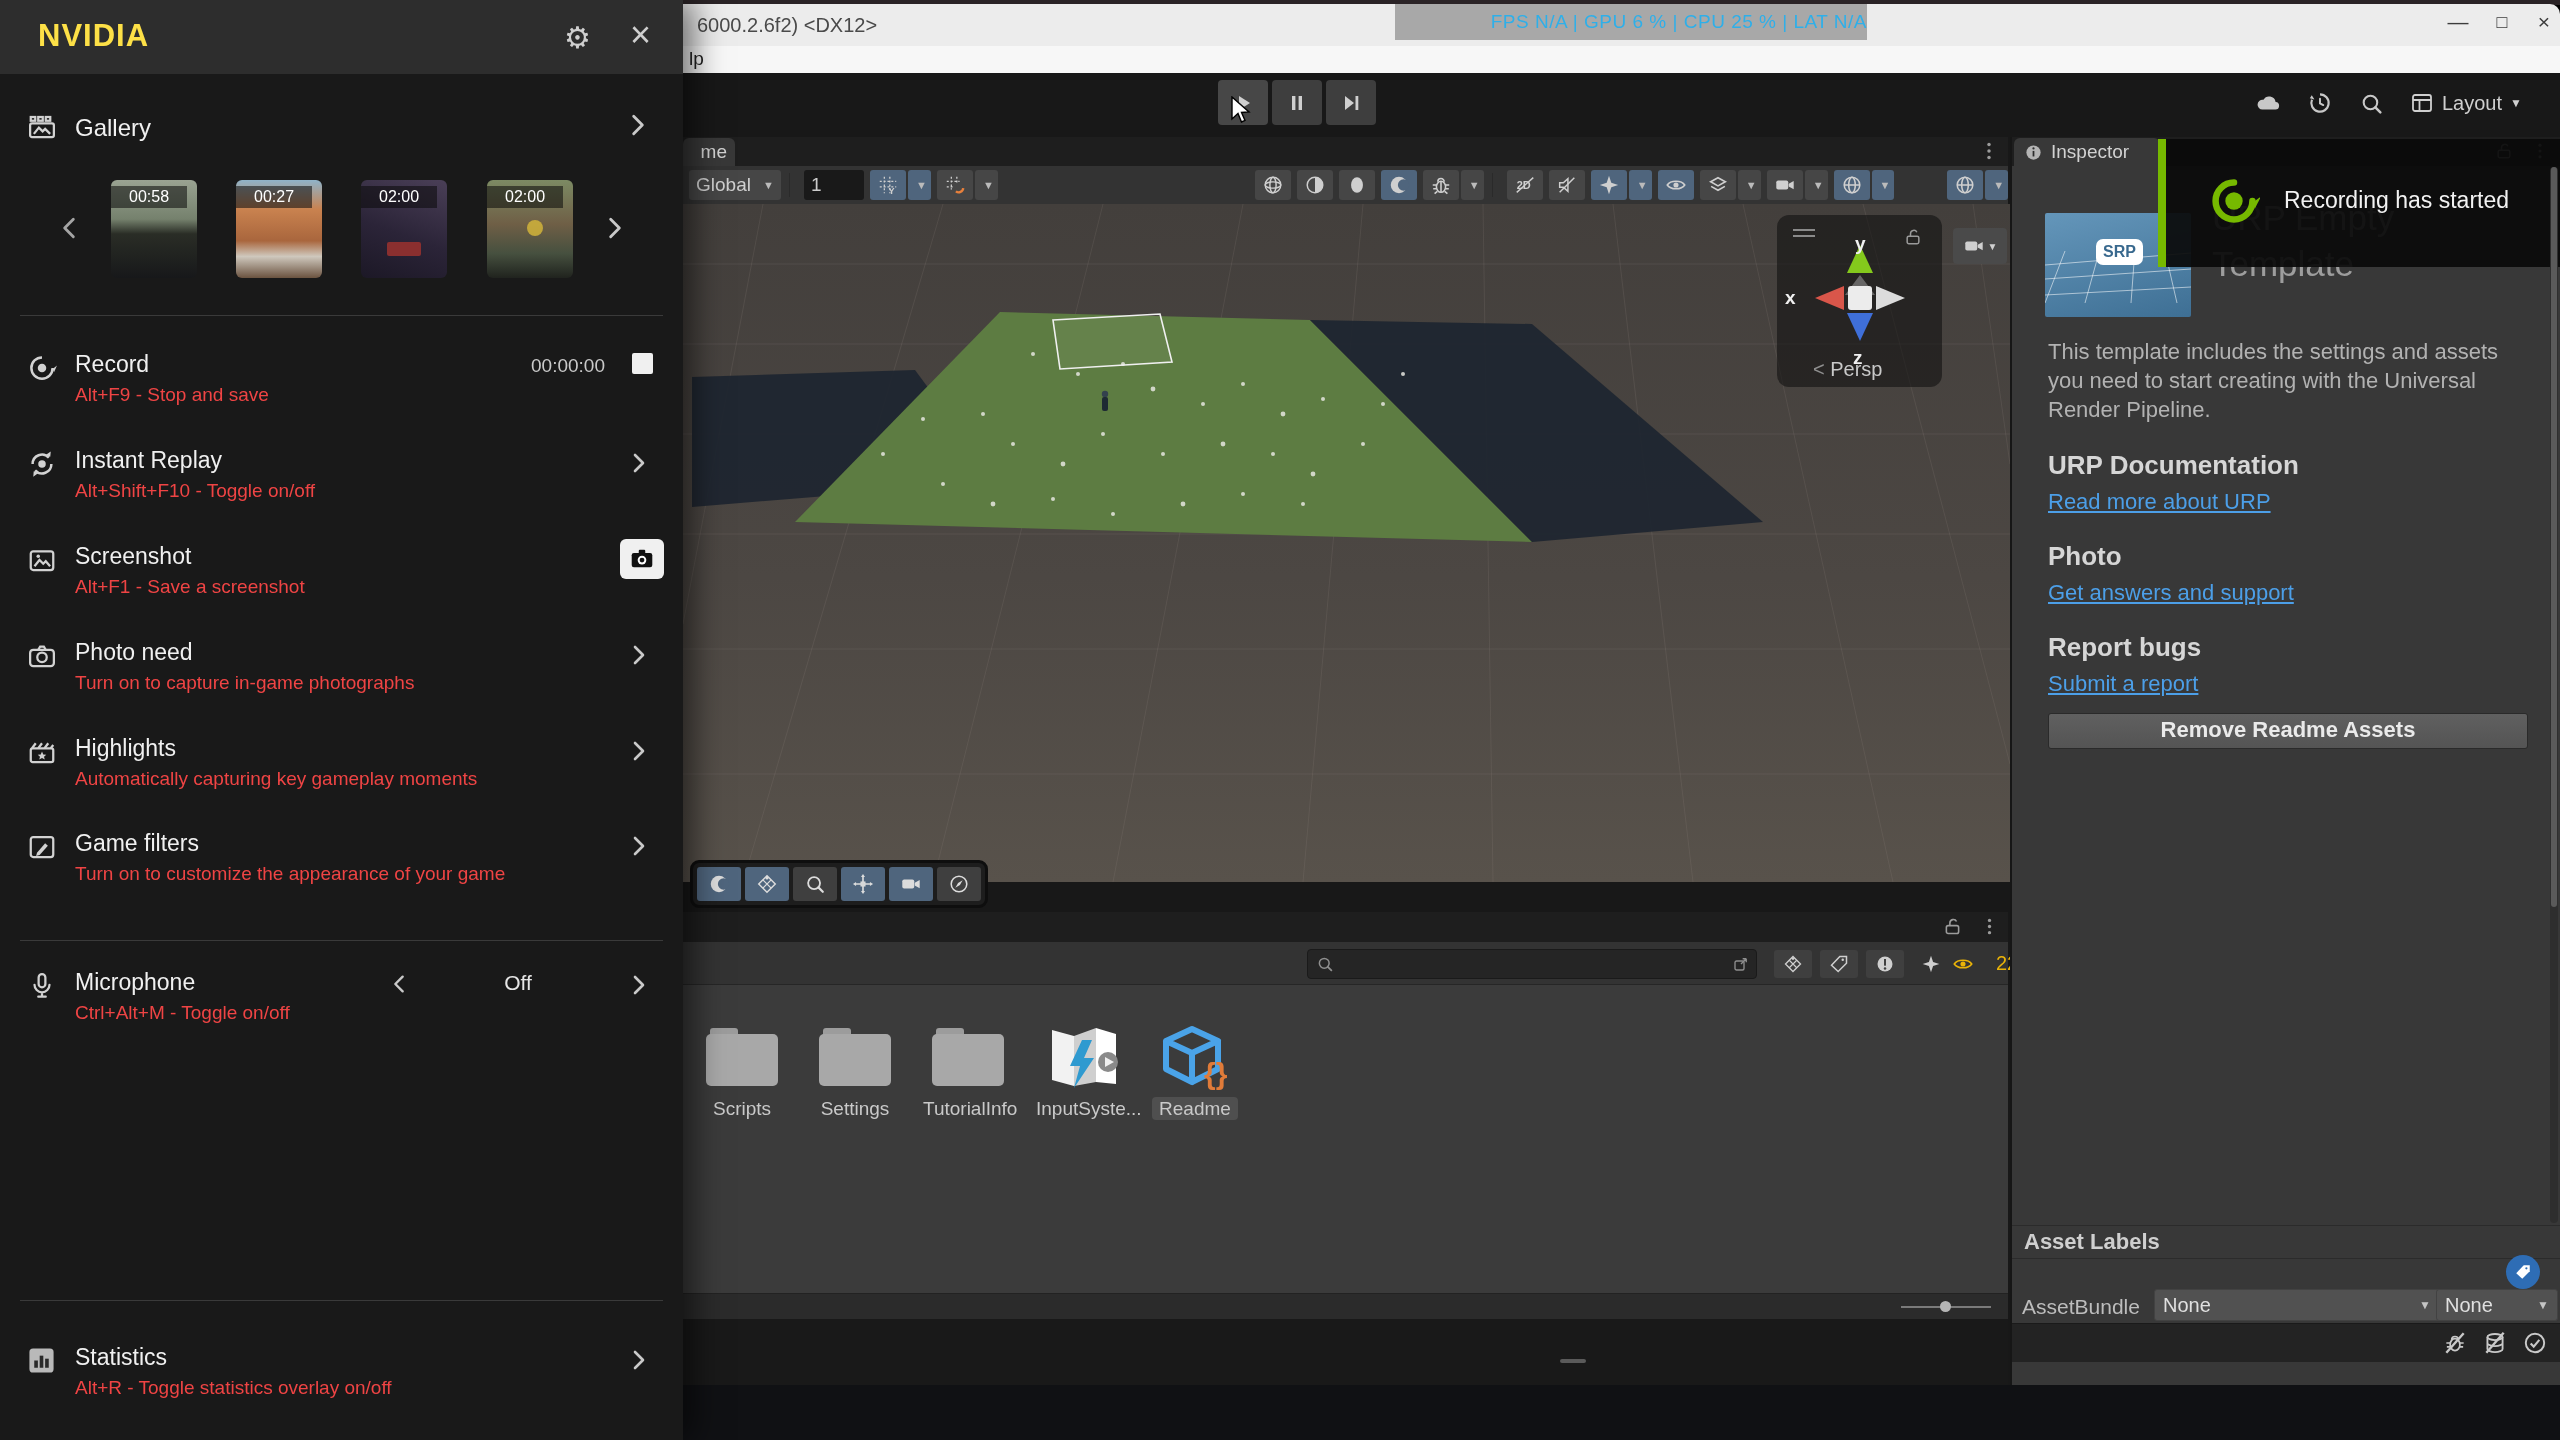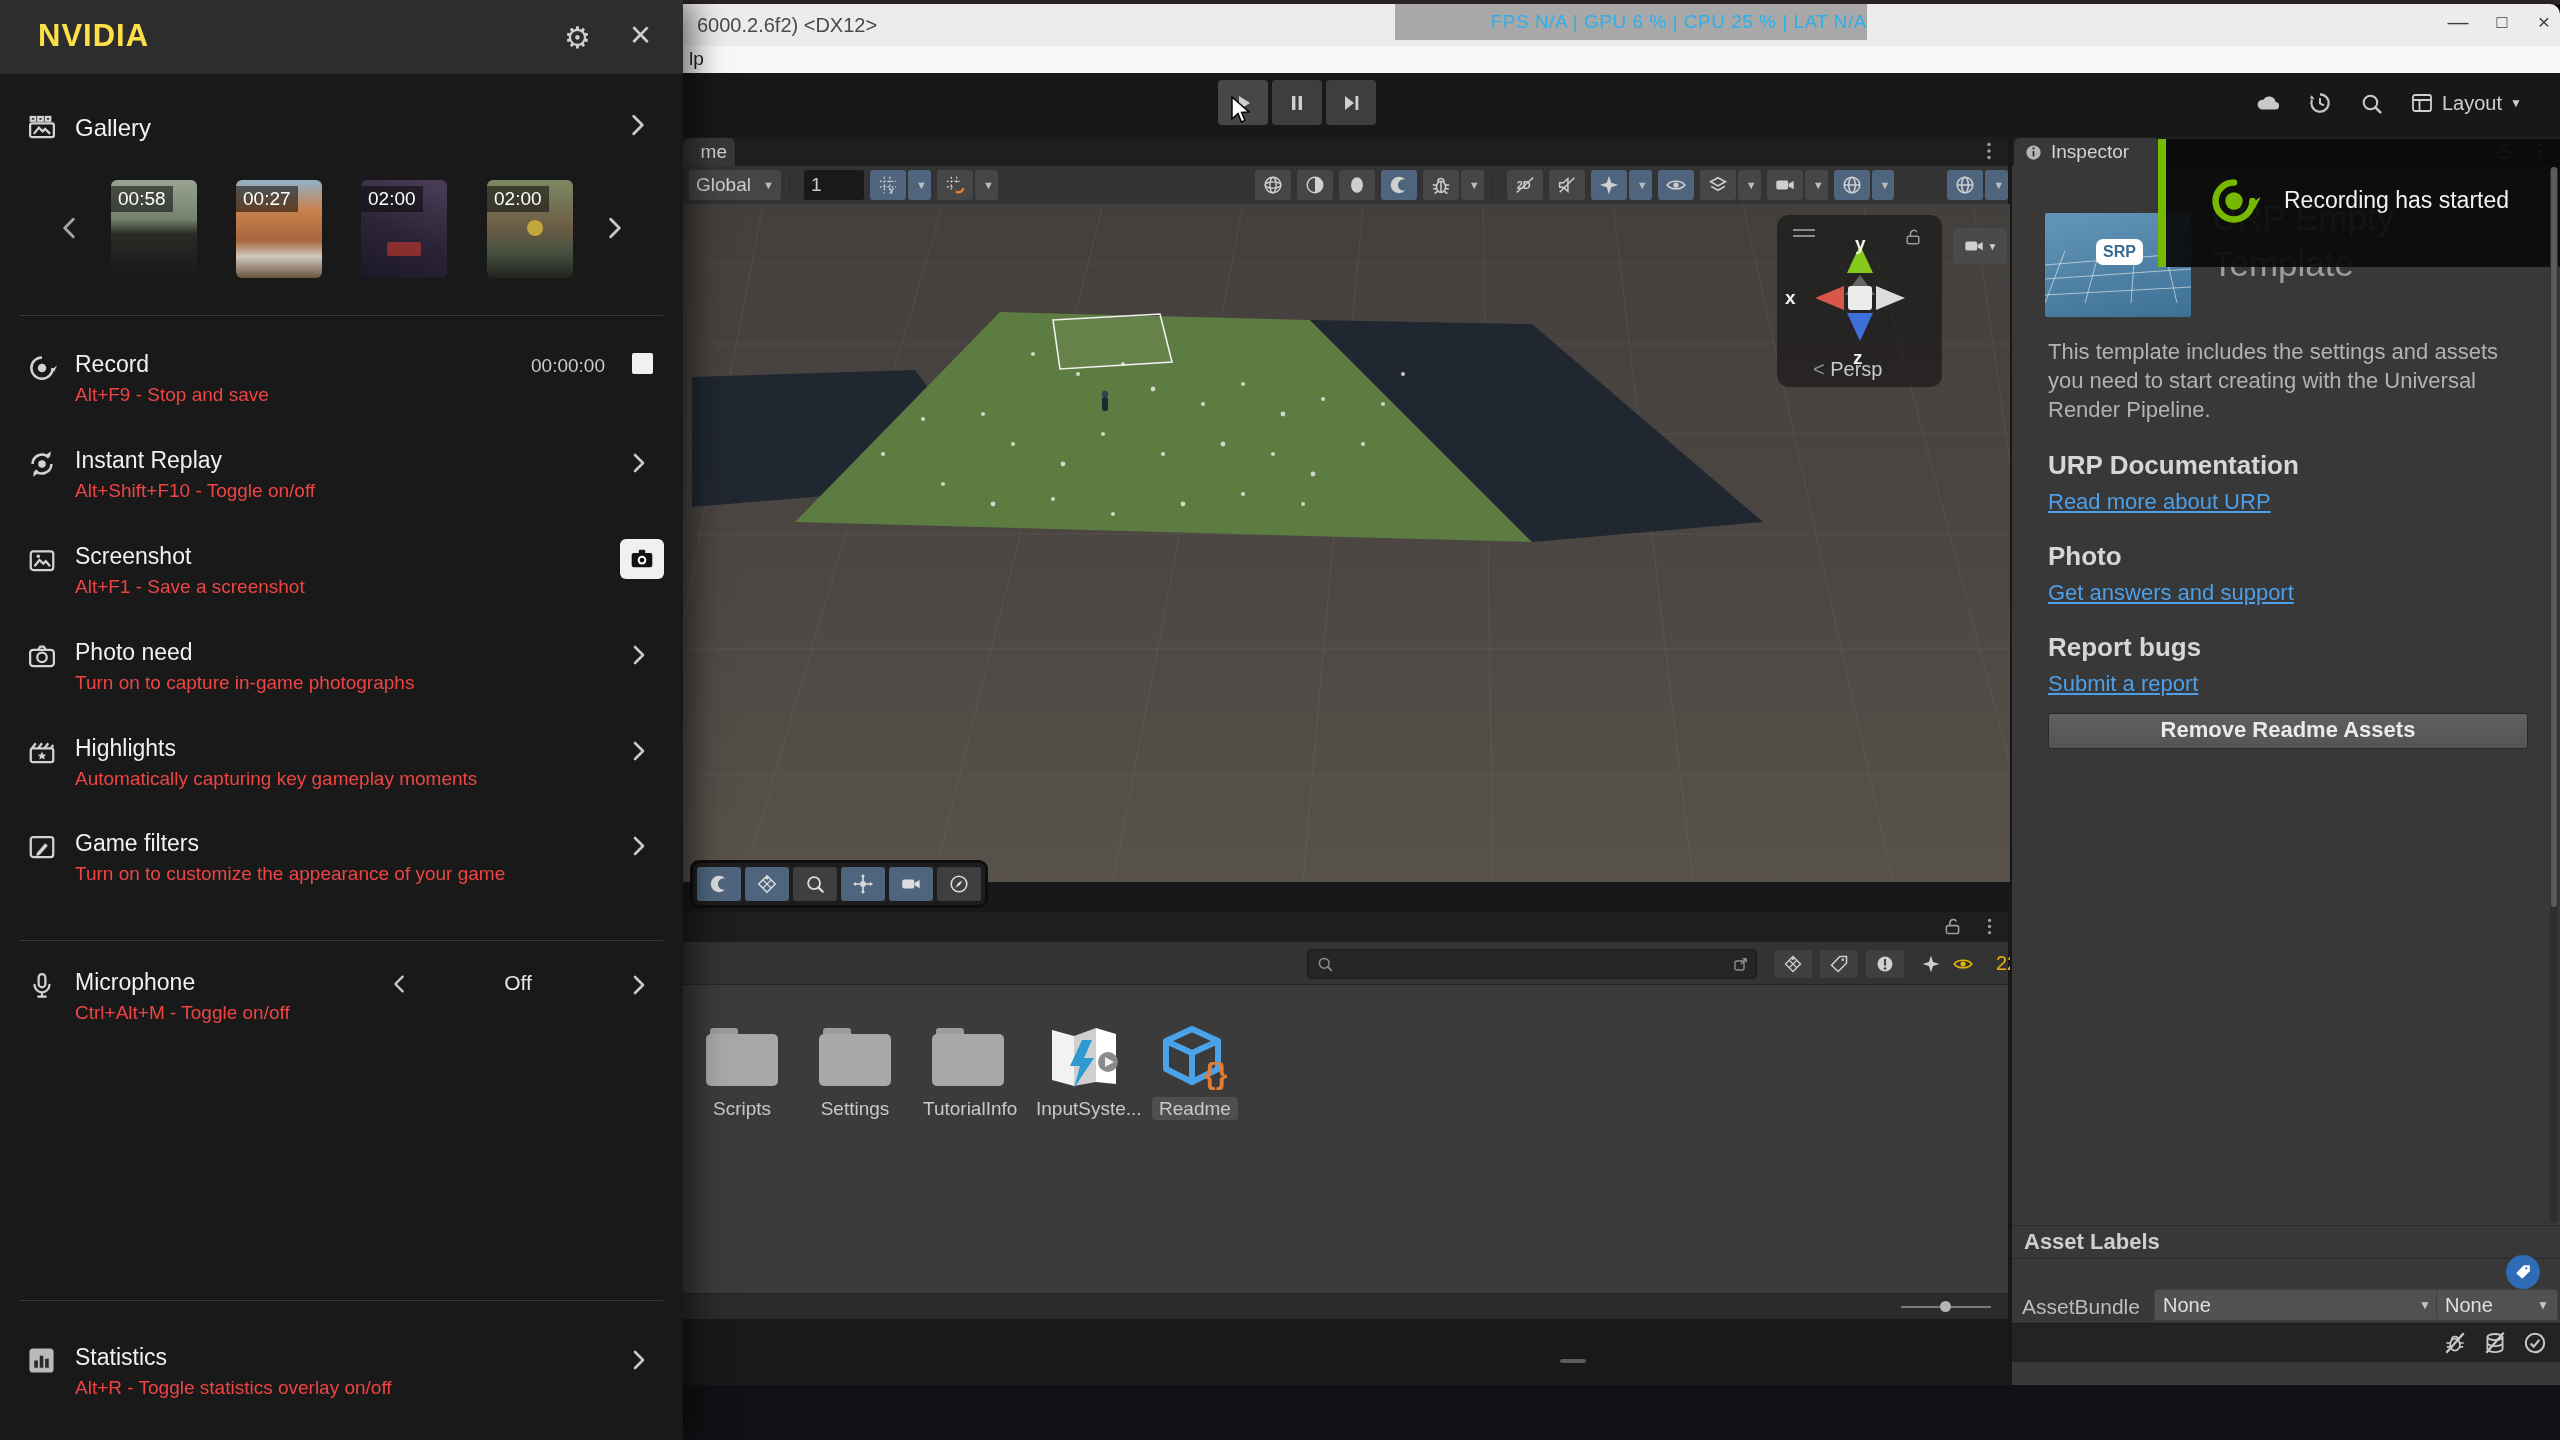--- a/index.html
+++ b/index.html
@@ -78,21 +78,21 @@
   #nvpanel{left:0;top:0;width:683px;height:1440px;background:#191919;box-shadow:10px 0 30px rgba(0,0,0,.55)}
   #nvheader{left:0;top:0;width:683px;height:74px;background:#2d2d2d}
   #nvheader .brand{left:38px;top:18px;color:#fde047;font-size:31px;font-weight:bold;letter-spacing:1px}
   .nrow{left:0;width:683px;height:62px}
   .nicon{left:27px;top:2px;color:#d2d2d2}
   .nlab{position:absolute;left:75px;top:0;color:#f0f0f0;font-size:23px}
   .nsub{position:absolute;left:75px;top:33px;color:#ef4444;font-size:19px}
   .nchev{position:absolute;right:32px;top:4px;color:#c9c9c9}
   .ndiv{left:20px;width:643px;height:1px;background:#3a3a3a}
   .thumb{top:180px;width:86px;height:98px;border-radius:6px;overflow:hidden}
-  .thumb .dur{position:absolute;left:0;top:6px;background:rgba(10,10,10,.55);color:#fff;font-size:19px;padding:2px 7px}
+  .thumb .dur{position:absolute;left:0;top:6px;background:rgba(10,10,10,.55);color:#fff;font-size:16px;padding:2px 18px}
   .th1{background:linear-gradient(180deg,#9aa392 0%,#75816d 40%,#2a2d26 55%,#17181a 100%)}
   .th2{background:linear-gradient(180deg,#8fb3c9 0%,#c9824f 30%,#a9663d 62%,#cfc8bd 78%,#6b5340 100%)}
   .th3{background:linear-gradient(200deg,#4a3f57 0%,#2b2438 55%,#1c1826 100%)}
   .th4{background:linear-gradient(180deg,#7c8a63 0%,#6f5f46 45%,#46503f 75%,#20231e 100%)}
 </style>
 </head>
 <body>
 
 <svg width="0" height="0" style="position:absolute">
  <defs>

